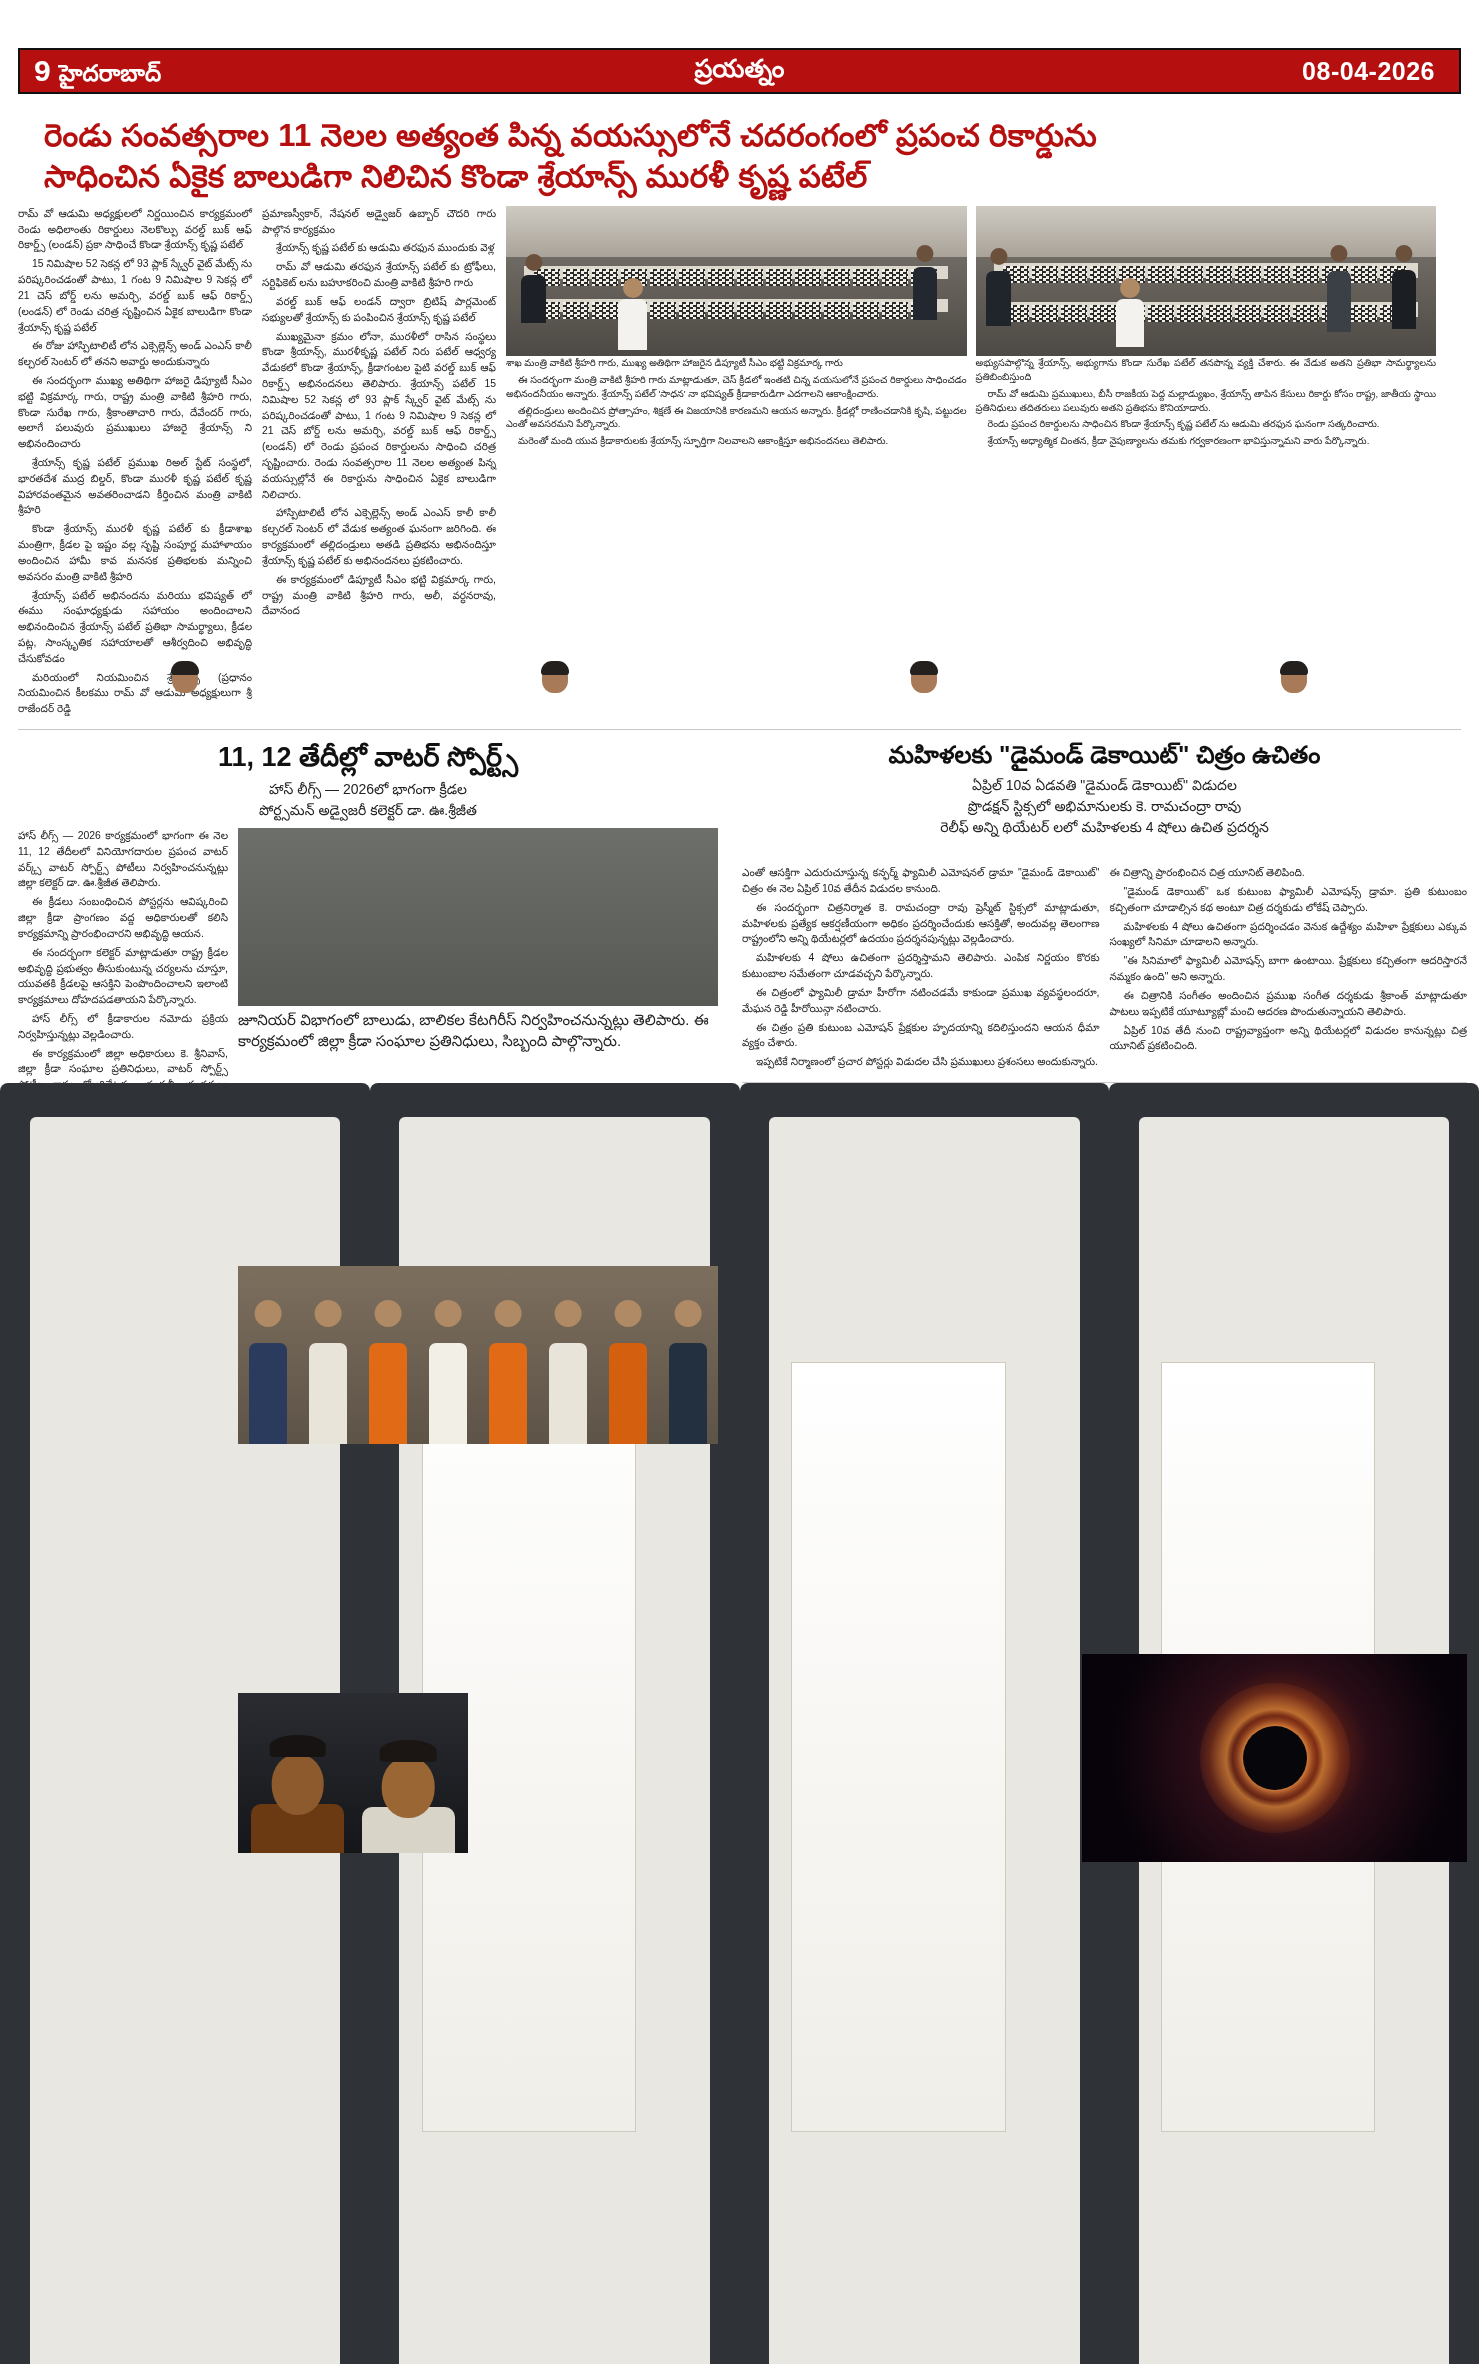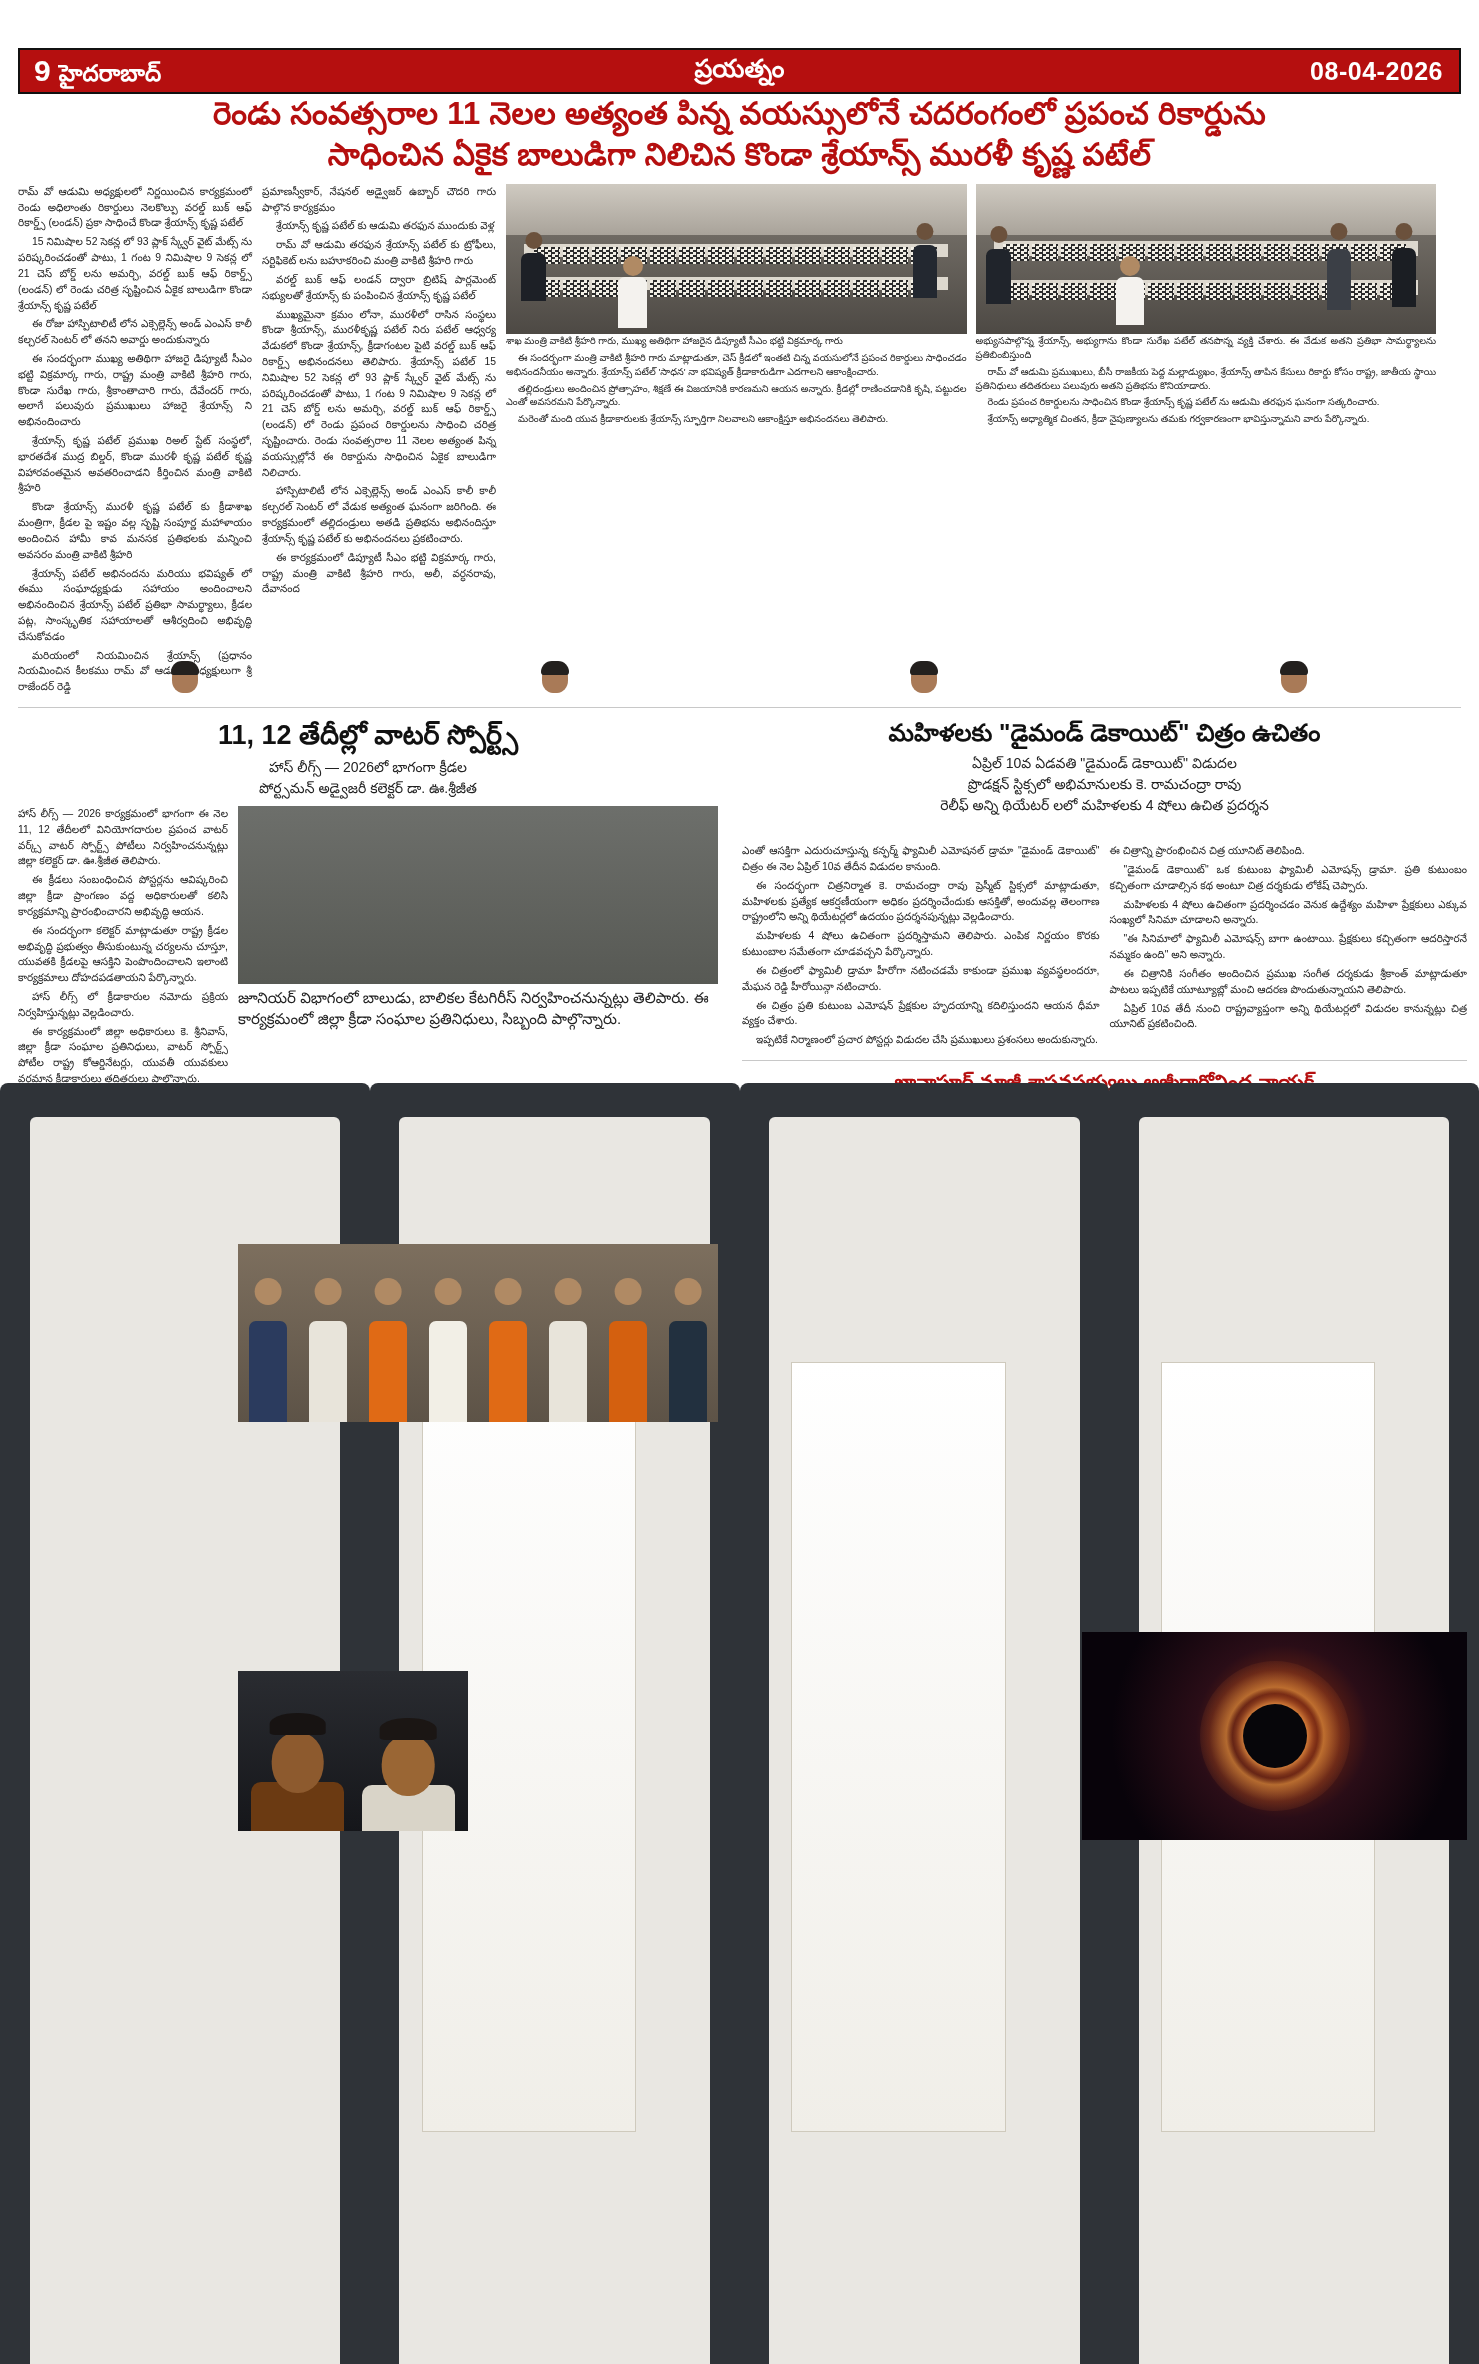--- a/index.html
+++ b/index.html
@@ -26,27 +26,27 @@
     color: #fff;
   }
   .mh-left { display: flex; align-items: baseline; gap: 8px; padding-left: 14px; }
   .mh-page-no { font-size: 30px; font-weight: bold; line-height: 1; }
   .mh-city { font-size: 23px; font-weight: bold; line-height: 1; }
   .mh-title {
     position: absolute; left: 0; right: 0; text-align: center;
     font-size: 25px; font-weight: bold;
   }
   .mh-date {
-    margin-left: auto; padding-right: 16px;
+    margin-left: auto; padding-right: 24px;
     font-size: 25px; font-weight: bold; letter-spacing: .5px;
   }
 
   
   .lead-head {
-    text-align: center;
+    margin-top: 22px;
     color: #b50f0f;
     font-weight: bold;
     font-size: 31px;
     line-height: 1.32;
     letter-spacing: .3px;
     padding: 0 26px;
   }
   .lead-head span { display: block; }
 
   

